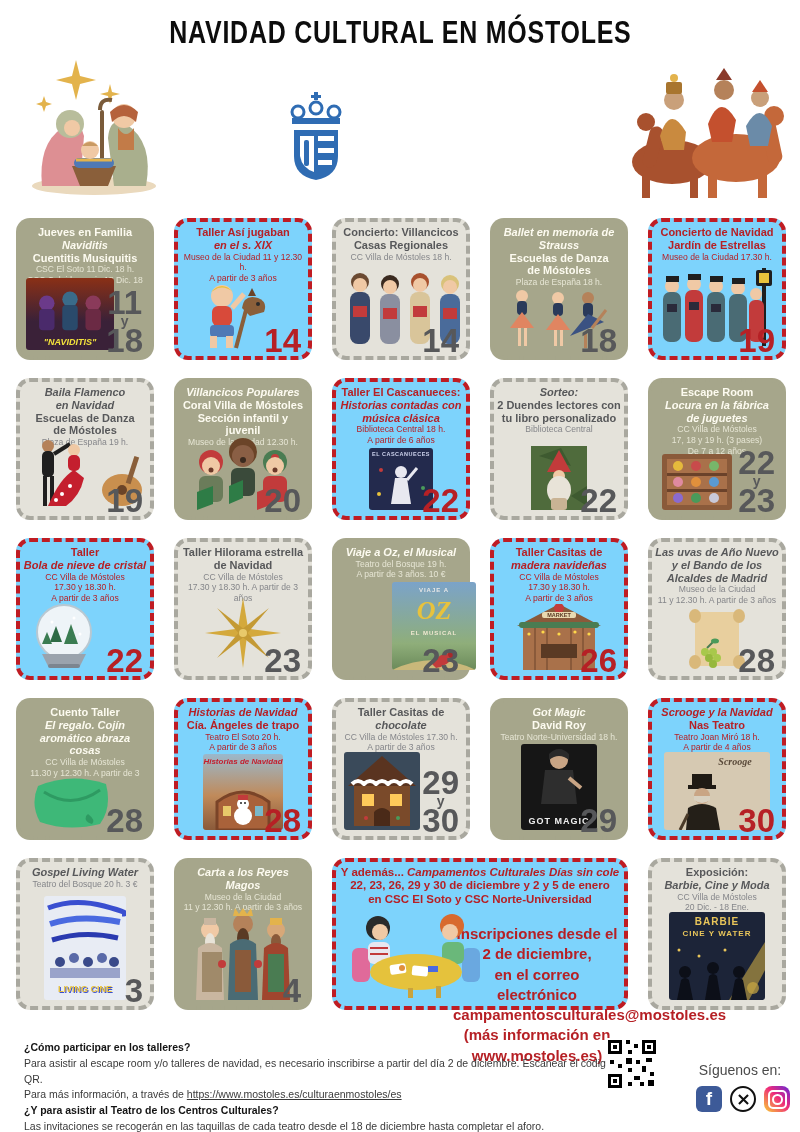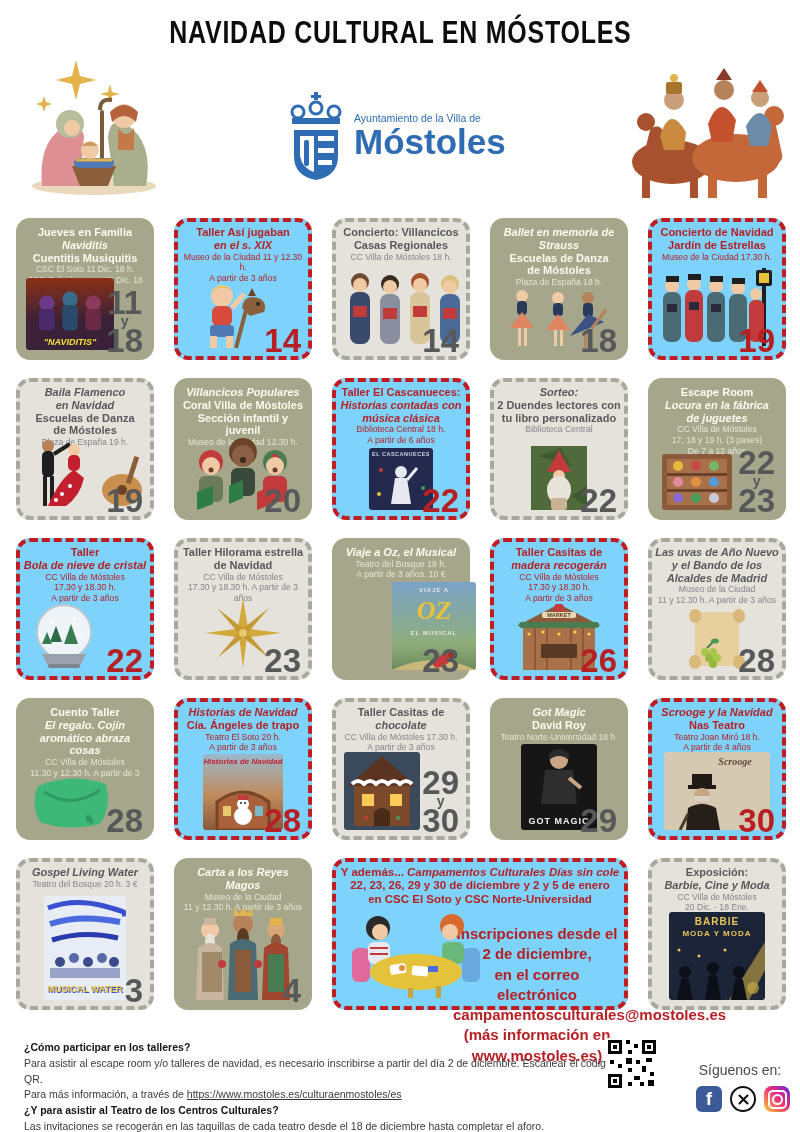--- a/index.html
+++ b/index.html
@@ -110,24 +110,20 @@
       <circle cx="28" cy="18" r="6" fill="none" stroke="#2f6cb3" stroke-width="3"></circle>
       <circle cx="46" cy="22" r="6" fill="none" stroke="#2f6cb3" stroke-width="3"></circle>
       <rect x="4" y="28" width="48" height="6" fill="#2f6cb3"></rect>
       <path d="M6 40 L50 40 L50 66 Q50 86 28 90 Q6 86 6 66 Z" fill="#2f6cb3"></path>
       <path d="M12 46 L26 46 L26 82 Q14 78 12 66 Z" fill="#fff"></path>
       <rect x="30" y="46" width="16" height="5" fill="#fff"></rect>
       <rect x="30" y="58" width="16" height="5" fill="#fff"></rect>
       <rect x="30" y="70" width="14" height="5" fill="#fff"></rect>
       <rect x="16" y="50" width="5" height="26" rx="2" fill="#2f6cb3"></rect>
     </svg>
-    <div class="lt">
-      <div class="small">Ayuntamiento de la Villa de</div>
-      <div class="big">Móstoles</div>
-    </div>
   </div>
 
   <div class="kings">
     <svg viewBox="0 0 176 134">
       <ellipse cx="60" cy="96" rx="40" ry="22" fill="#a8512e"></ellipse>
       <rect x="34" y="60" width="14" height="42" rx="7" fill="#a8512e" transform="rotate(14 41 81)"></rect>
       <circle cx="34" cy="56" r="9" fill="#a8512e"></circle>
       <rect x="30" y="108" width="8" height="24" fill="#a8512e"></rect>
         <rect x="78" y="108" width="8" height="24" fill="#a8512e"></rect>
       <ellipse cx="124" cy="92" rx="44" ry="24" fill="#c4683a"></ellipse>
@@ -481,21 +477,21 @@
             <circle cx="60" cy="14" r="4" fill="#a82a2a"></circle>
           </svg>
       </div>
       <div class="d">
           <span>23</span>
         </div>
     </div>
 
     <div class="c red cn">
       <div class="b">Taller Casitas de</div>
-      <div class="i">madera recogerán</div>
+      <div class="i">madera navideñas</div>
       <div class="s">CC Villa de Móstoles</div>
       <div class="s">17.30 y 18.30 h.</div>
       <div class="s">A partir de 3 años</div>
       <div class="img ctr" style="height:66px;width:88px;">
         <svg viewBox="0 0 88 66">
           <polygon points="44,0 86,22 2,22" fill="#8a5a3a"></polygon>
           <rect x="4" y="18" width="80" height="6" rx="3" fill="#4a7c52"></rect>
             <circle cx="44" cy="4" r="5" fill="#c23b3b"></circle>
           <rect x="8" y="24" width="72" height="42" fill="#a9714a"></rect>
           <line x1="20" y1="24" x2="20" y2="66" stroke="#8a5a3a" stroke-width="2"></line>
@@ -656,21 +652,21 @@
           <path d="M4 12 Q30 2 60 10 T78 18" stroke="#3a4fd0" stroke-width="5" fill="none"></path>
           <path d="M6 28 Q36 18 76 26" stroke="#4a6ae0" stroke-width="6" fill="none"></path>
           <path d="M8 44 Q40 34 74 42" stroke="#2a3ab0" stroke-width="5" fill="none"></path>
           <circle cx="16" cy="66" r="5" fill="#3a4a8a"></circle>
             <circle cx="30" cy="62" r="5" fill="#5a6aa8"></circle>
             <circle cx="44" cy="66" r="5" fill="#3a4a8a"></circle>
             <circle cx="58" cy="62" r="5" fill="#5a6aa8"></circle>
             <circle cx="70" cy="66" r="5" fill="#3a4a8a"></circle>
           <rect x="6" y="72" width="70" height="10" fill="#4a5aa0" opacity=".5"></rect>
         </svg>
-        <div class="cap" style="bottom:6px;color:#e8c23c;font-size:9px;text-shadow:1px 1px 0 #3a4fd0;">MUSICAL WATER</div>
+        <div class="cap" style="bottom:6px;color:#e8c23c;font-size:9px;text-shadow:1px 1px 0 #3a4fd0;">LIVING CINE</div>
       </div>
       <div class="d">
           <span>3</span>
         </div>
     </div>
 
     <div class="c sage cn">
       <div class="i">Carta a los Reyes Magos</div>
       <div class="s">Museo de la Ciudad</div>
       <div class="s">11 y 12.30 h. A partir de 3 años</div>
@@ -734,21 +730,21 @@
       </div>
     </div>
 
     <div class="c gray cn">
       <div class="b">Exposición:</div>
       <div class="i">Barbie, Cine y Moda</div>
       <div class="s">CC Villa de Móstoles</div>
       <div class="s">20 Dic. - 18 Ene.</div>
       <div class="img ctr poster" style="height:88px;width:96px;background:#1c2438;">
         <div class="cap" style="top:4px;color:#e8c55a;font-size:10px;letter-spacing:1px;">BARBIE</div>
-        <div class="cap" style="top:17px;color:#e8c55a;font-size:8px;letter-spacing:1px;">MODA Y MODA</div>
+        <div class="cap" style="top:17px;color:#e8c55a;font-size:8px;letter-spacing:1px;">CINE Y WATER</div>
         <svg viewBox="0 0 96 58" style="position:absolute;bottom:0;width:100%;height:58px;">
           <polygon points="96,0 60,58 80,58 96,28" fill="#c9a843" opacity=".6"></polygon>
           <circle cx="16" cy="30" r="6" fill="#0c0f18"></circle>
             <path d="M8 58 L12 38 Q16 34 20 38 L24 58 Z" fill="#0c0f18"></path>
           <circle cx="44" cy="26" r="6" fill="#0c0f18"></circle>
             <path d="M36 58 L40 34 Q44 30 48 34 L52 58 Z" fill="#0c0f18"></path>
           <circle cx="70" cy="30" r="6" fill="#0c0f18"></circle>
             <path d="M62 58 L66 38 Q70 34 74 38 L78 58 Z" fill="#0c0f18"></path>
           <circle cx="10" cy="8" r="1.5" fill="#e8c55a"></circle>
             <circle cx="30" cy="14" r="1.5" fill="#e8c55a"></circle>

